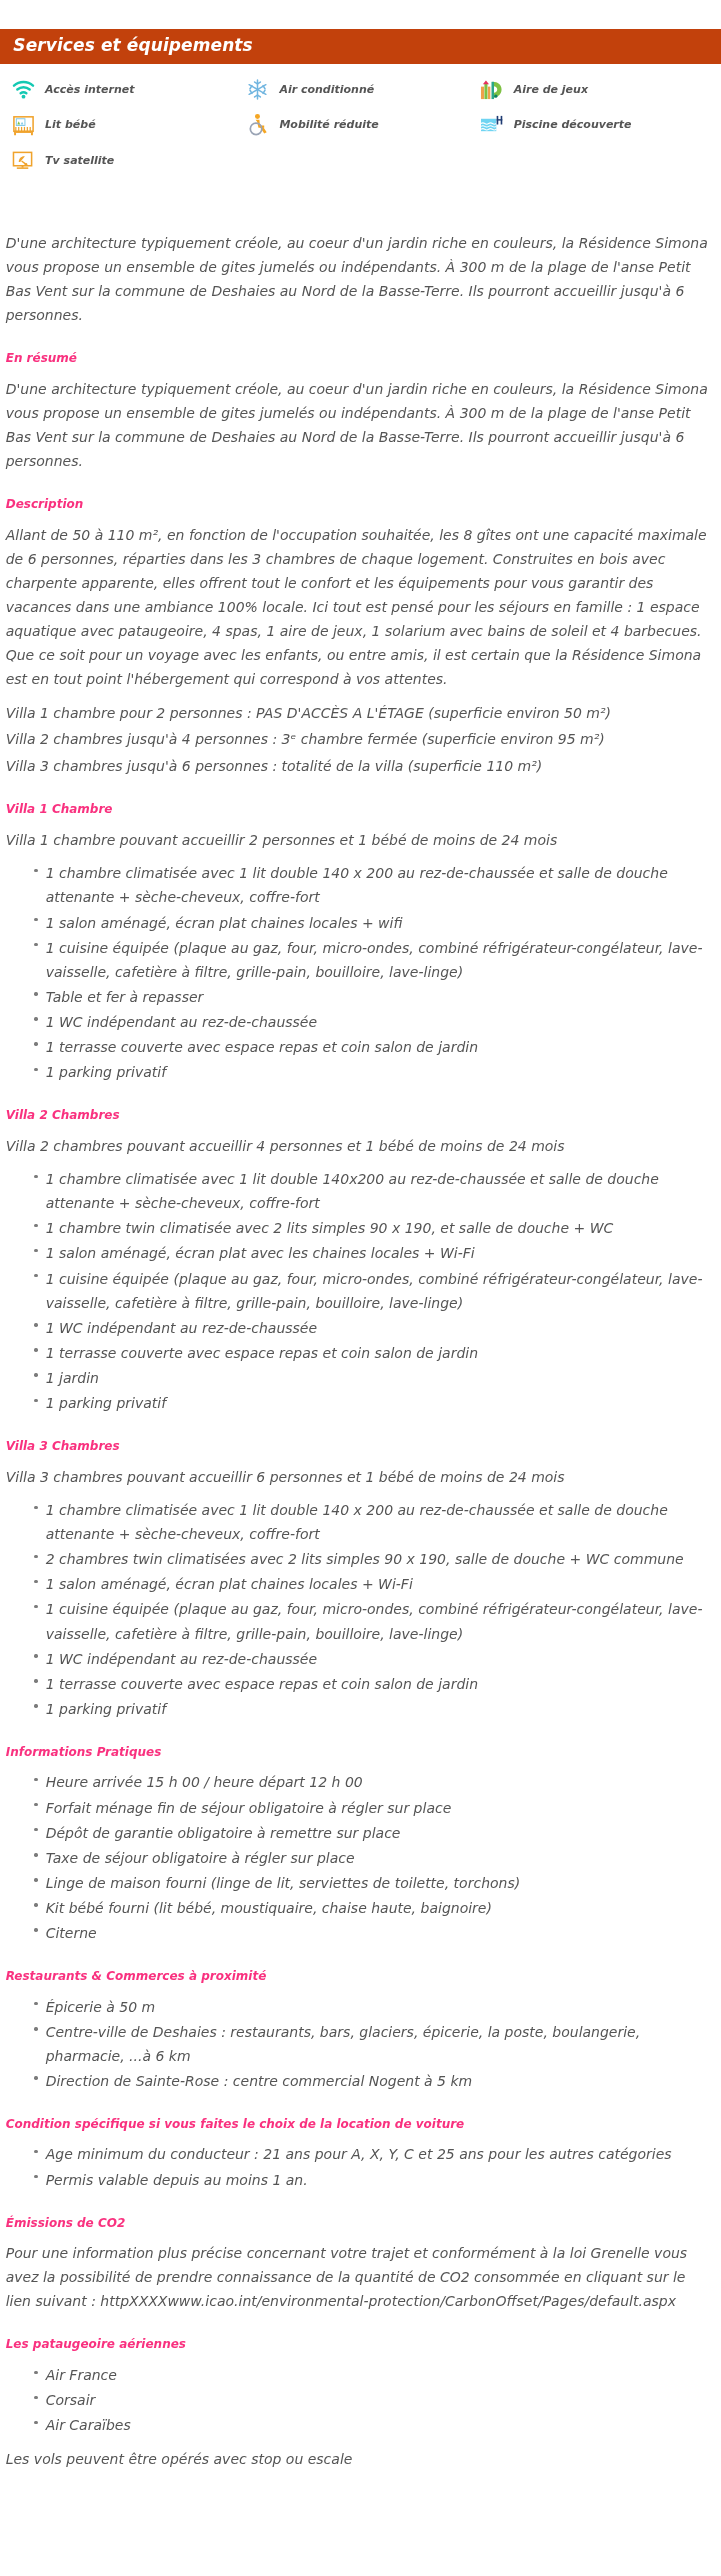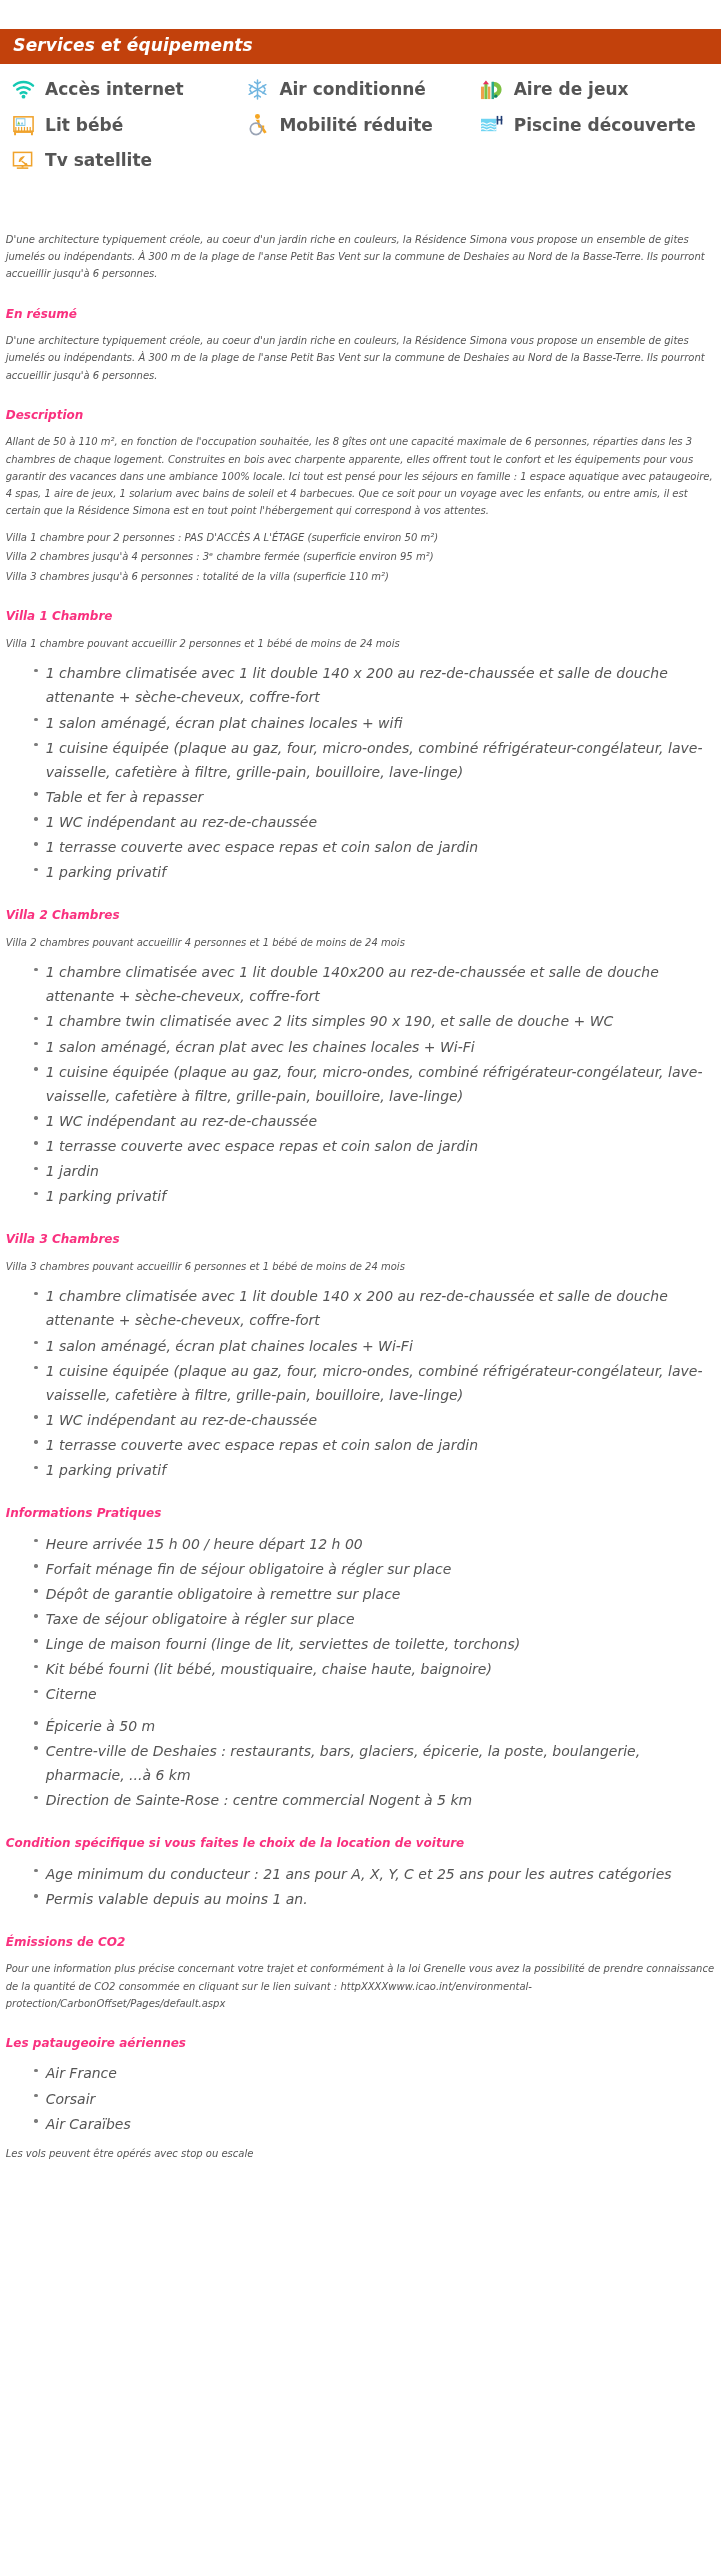--- a/index.html
+++ b/index.html
@@ -42,30 +42,31 @@
     align-items:center;
     box-sizing:border-box;
   }
   .amen .ic{
     width:27px;height:25px;
     flex:0 0 27px;
     margin-right:8.6px;
     display:flex;align-items:center;justify-content:center;
   }
   .amen .lbl{
-    font-size:17px;
+    font-size:11px;
+    font-style:italic;
     font-weight:bold;
     color:#555555;
     white-space:nowrap;
   }
 
   
   .body-wrap{padding:0 7.6px 0 5.7px;box-sizing:border-box;}
   p.para{
-    font-size:10px;
+    font-size:14px;
     font-style:italic;
     line-height:1.72;
     color:#555555;
     margin:9.5px 0 9.5px 0;
     text-align:left;
   }
   p.para.tight{margin:1.9px 0 1.9px 0;line-height:1.75;}
 
   h2.sub{
     color:#f9317f;
@@ -275,38 +276,40 @@
       <li>1 WC indépendant au rez-de-chaussée</li>
       <li>1 terrasse couverte avec espace repas et coin salon de jardin</li>
       <li>1 jardin</li>
       <li>1 parking privatif</li>
     </ul>
 
     <h2 class="sub">Villa 3 Chambres</h2>
     <p class="para">Villa 3 chambres pouvant accueillir 6 personnes et 1 bébé de moins de 24 mois</p>
     <ul class="blist">
       <li>1 chambre climatisée avec 1 lit double 140 x 200 au rez-de-chaussée et salle de douche attenante + sèche-cheveux, coffre-fort</li>
+      <li>2 chambres twin climatisées avec 2 lits simples 90 x 190, salle de douche + WC commune</li>
       <li>1 salon aménagé, écran plat chaines locales + Wi-Fi</li>
       <li>1 cuisine équipée (plaque au gaz, four, micro-ondes, combiné réfrigérateur-congélateur, lave-vaisselle, cafetière à filtre, grille-pain, bouilloire, lave-linge)</li>
       <li>1 WC indépendant au rez-de-chaussée</li>
       <li>1 terrasse couverte avec espace repas et coin salon de jardin</li>
       <li>1 parking privatif</li>
     </ul>
 
     <h2 class="sub">Informations Pratiques</h2>
     <ul class="blist">
       <li>Heure arrivée 15 h 00 / heure départ 12 h 00</li>
       <li>Forfait ménage fin de séjour obligatoire à régler sur place</li>
       <li>Dépôt de garantie obligatoire à remettre sur place</li>
       <li>Taxe de séjour obligatoire à régler sur place</li>
       <li>Linge de maison fourni (linge de lit, serviettes de toilette, torchons)</li>
       <li>Kit bébé fourni (lit bébé, moustiquaire, chaise haute, baignoire)</li>
       <li>Citerne</li>
     </ul>
 
+    <h2 class="sub">Restaurants &amp; Commerces à proximité</h2>
     <ul class="blist">
       <li>Épicerie à 50 m</li>
       <li>Centre-ville de Deshaies : restaurants, bars, glaciers, épicerie, la poste, boulangerie, pharmacie, ...à 6 km</li>
       <li>Direction de Sainte-Rose : centre commercial Nogent à 5 km</li>
     </ul>
 
     <h2 class="sub">Condition spécifique si vous faites le choix de la location de voiture</h2>
     <ul class="blist">
       <li>Age minimum du conducteur : 21 ans pour A, X, Y, C et 25 ans pour les autres catégories</li>
       <li>Permis valable depuis au moins 1 an.</li>

